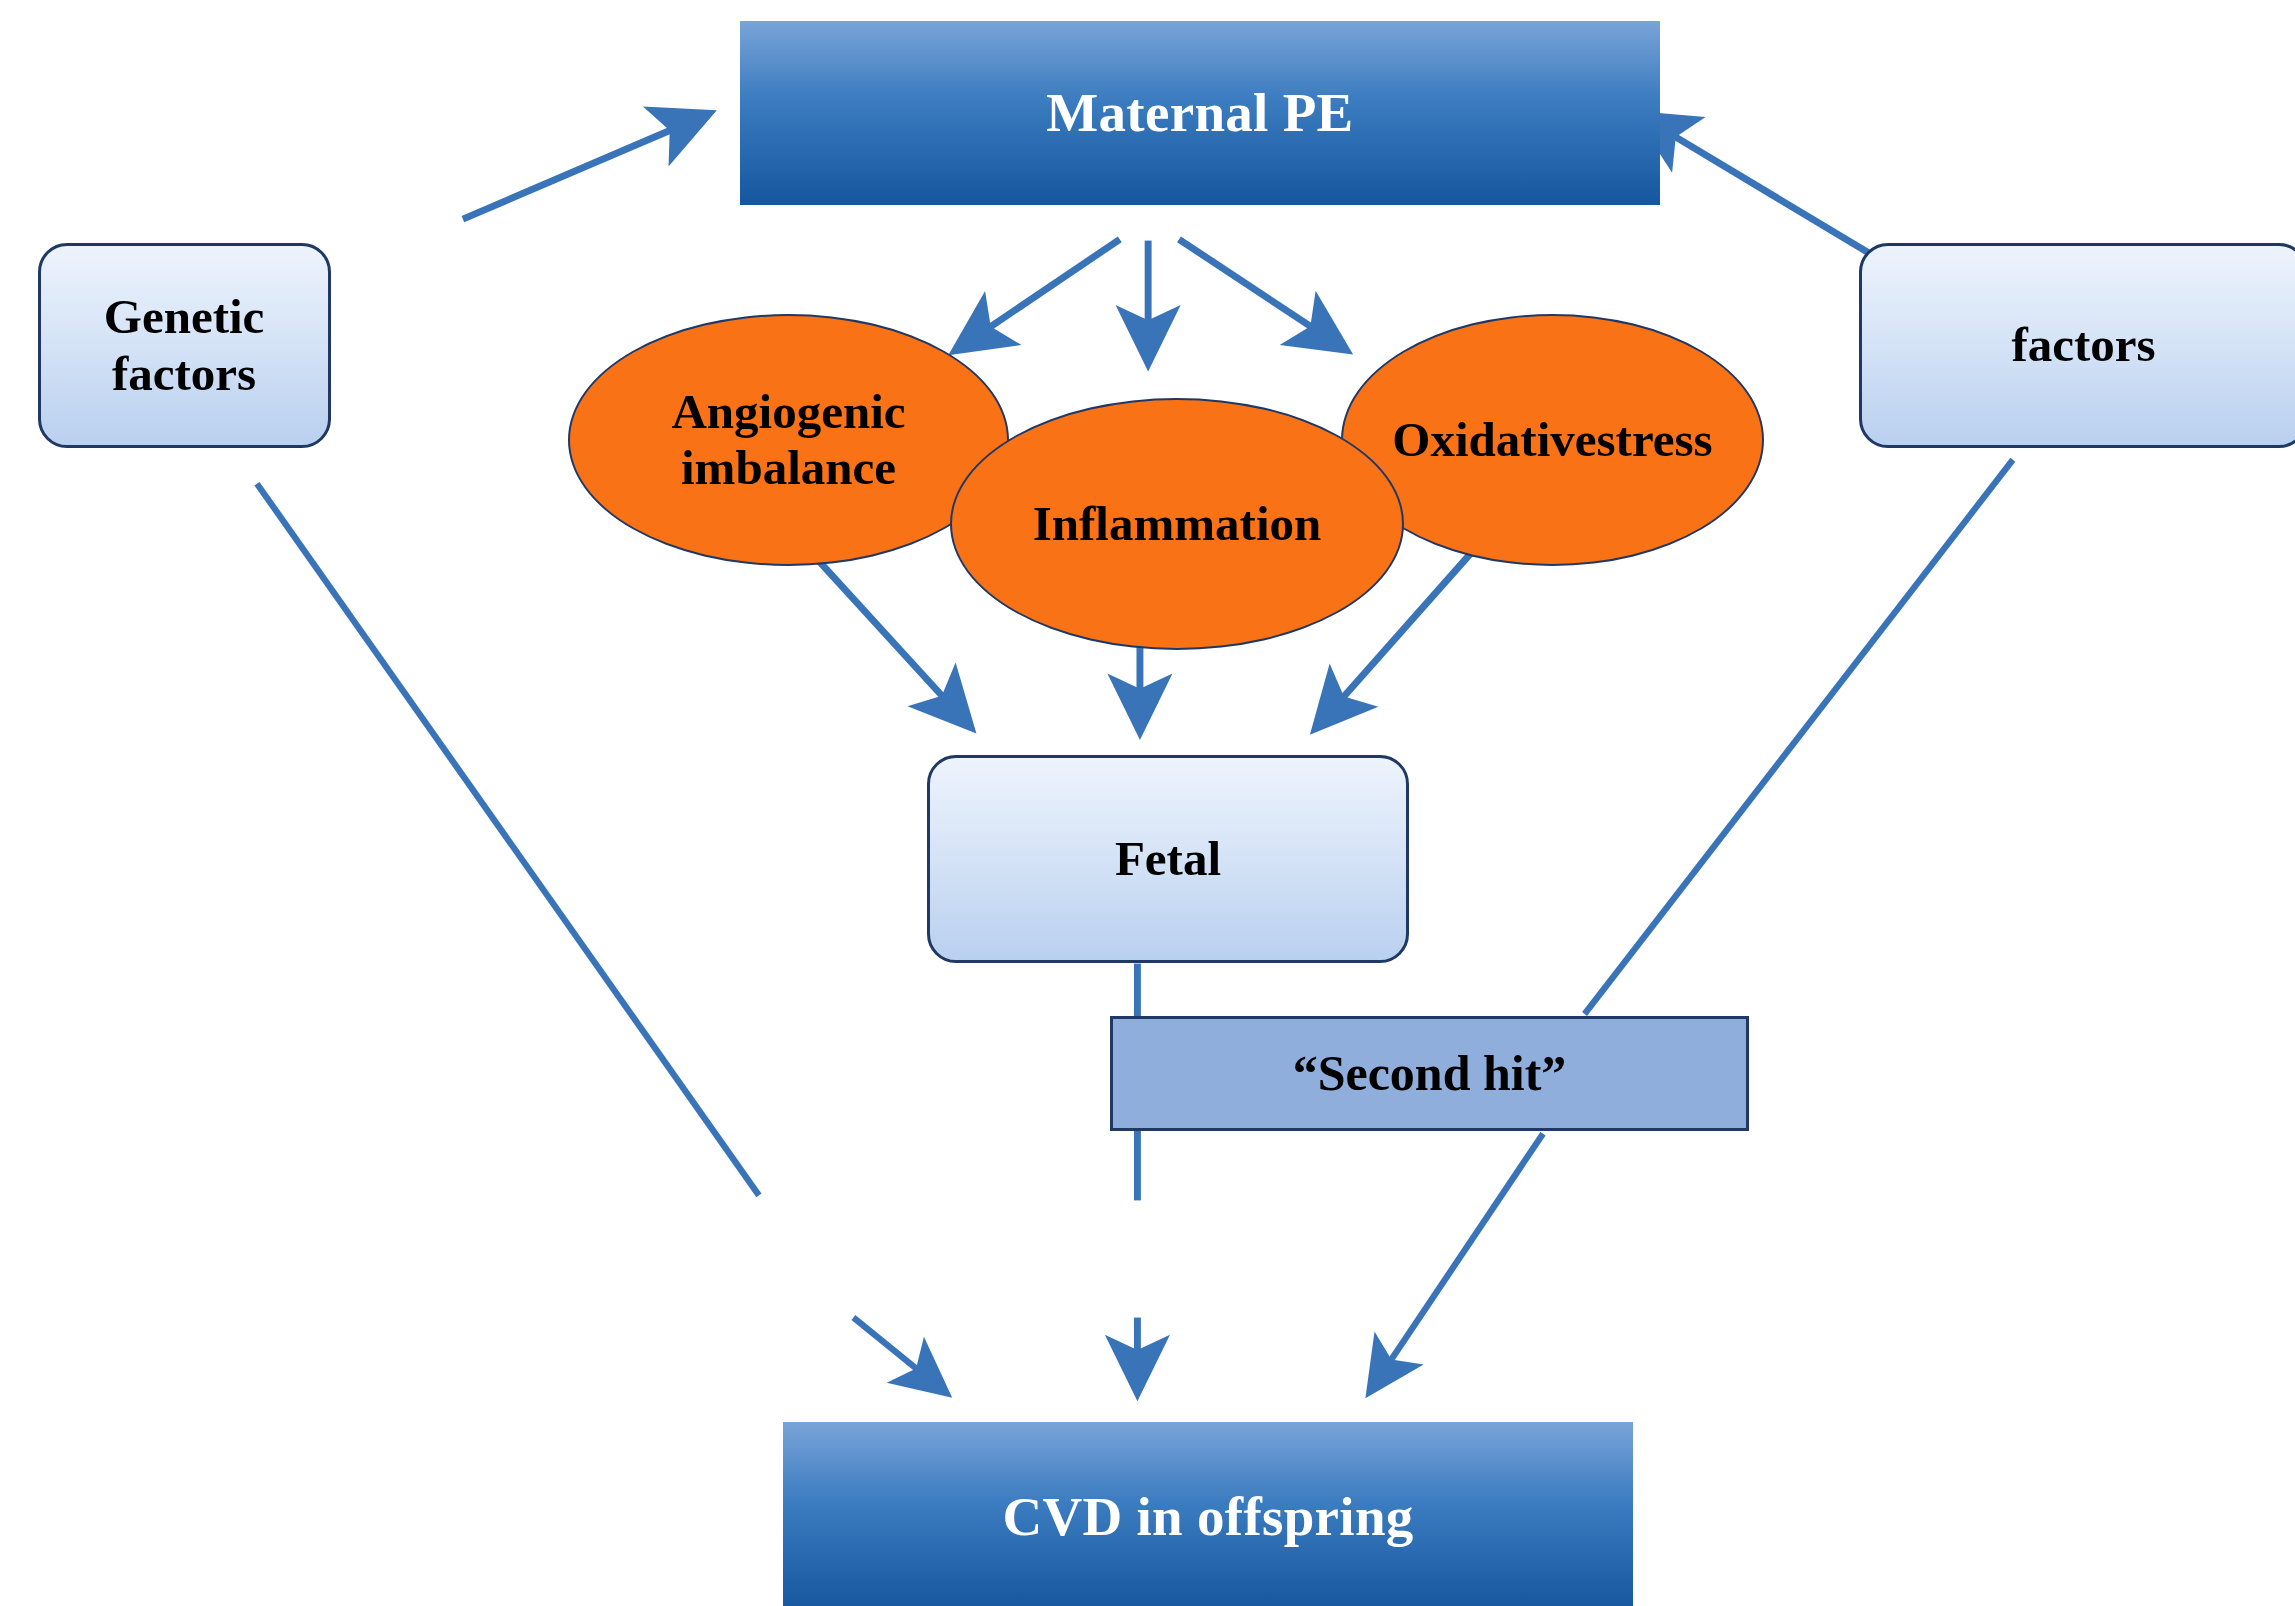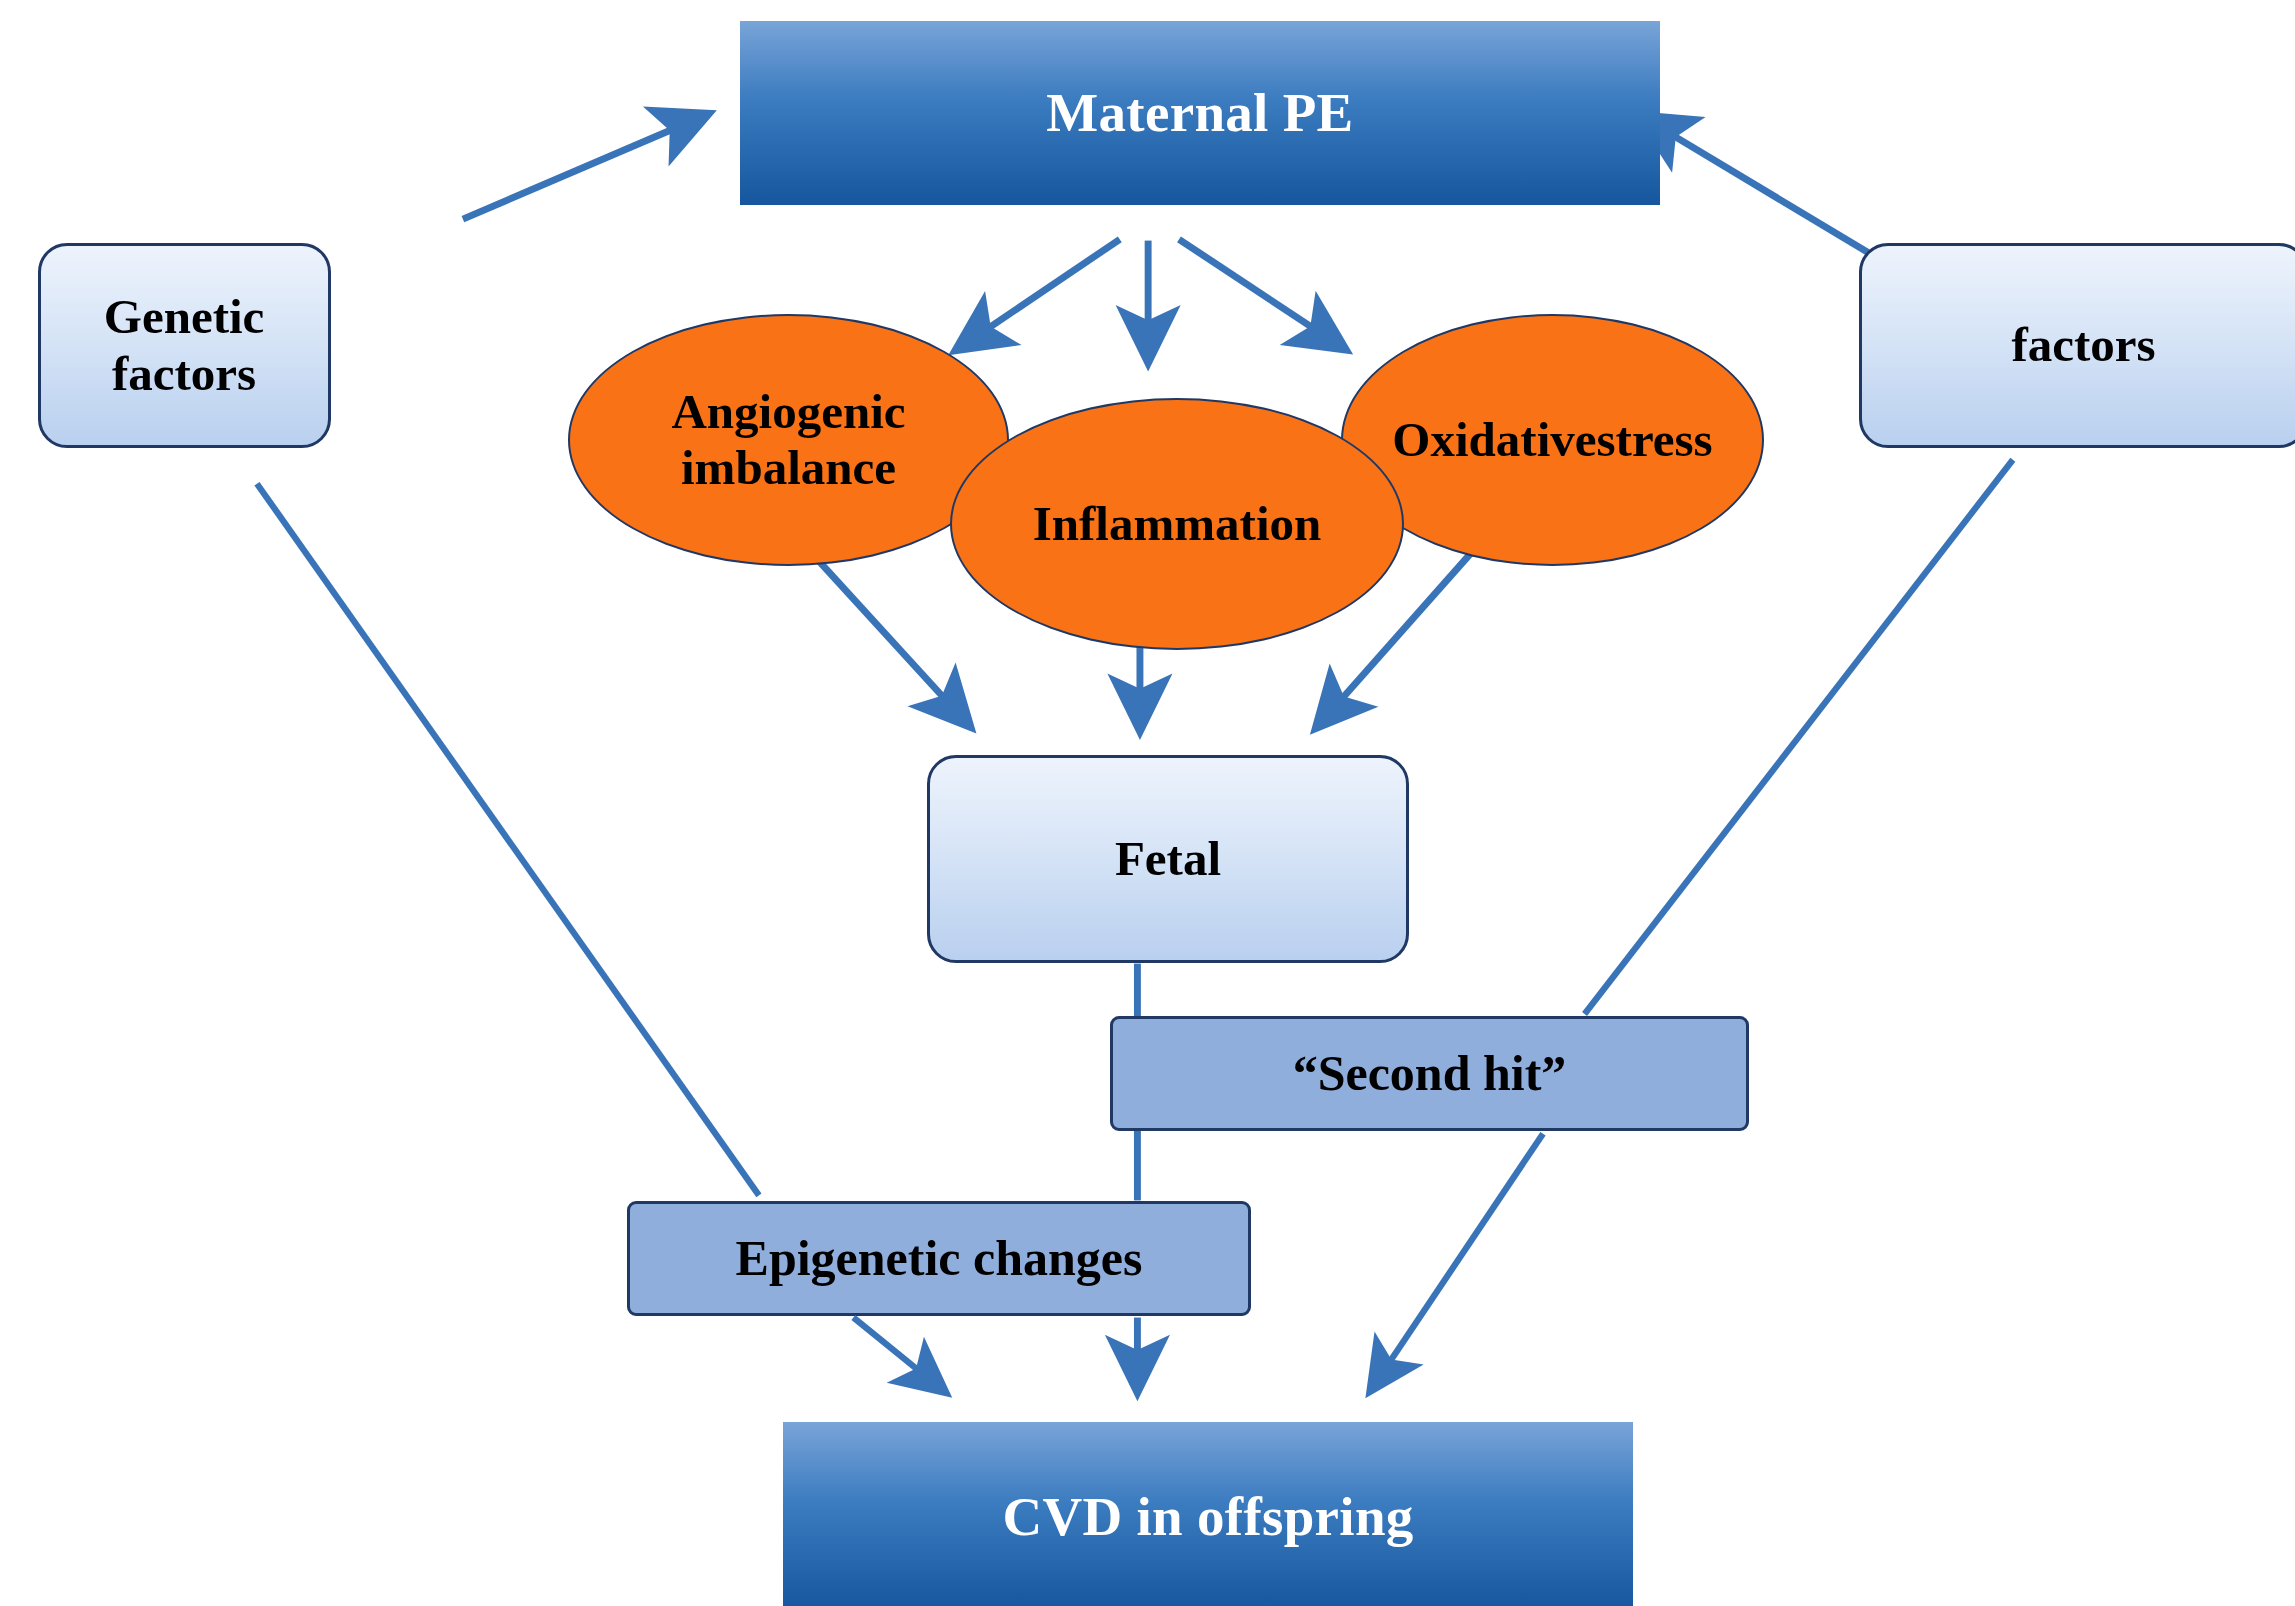--- a/index.html
+++ b/index.html
@@ -36,21 +36,21 @@
     border:3.1px solid #203864;
     border-radius:29px;
     color:#000000;
     font-size:49px;
   }
 
   
   .midbox{
     background:#8FAEDC;
     border:3.1px solid #1F3864;
-    border-radius:9px;
+    border-radius:0;
     color:#000000;
     font-size:50px;
   }
 
   
   .ellipse{
     background:#f97316;
     border:2.5px solid #203864;
     border-radius:50%;
     color:#000000;
@@ -133,23 +133,20 @@
   </div>
 
   <div class="node lightbox" style="left:902px;top:755px;width:482px;height:208px;flex-direction:row;">
     <span>Fetal</span>
   </div>
 
   <div class="node midbox" style="left:1085px;top:1016px;width:639px;height:115px;">
     <span>“Second hit”</span>
   </div>
 
-  <div class="node midbox" style="left:602px;top:1201px;width:624px;height:115px;">
-    <span>Epigenetic changes</span>
-  </div>
 
   <div class="node banner" style="left:758px;top:1422px;width:850px;height:189px;">
     <span>CVD in offspring</span>
   </div>
 
   <svg class="links over" viewBox="0 0 3644 2550">
     <defs>
       <marker id="ah2" markerWidth="11" markerHeight="11" refX="8.2" refY="5.5" orient="auto" markerUnits="strokeWidth">
         <path d="M0.4,0.8 L10,5.5 L0.4,10.2 L2.6,5.5 Z" fill="#3A74B8"></path>
       </marker>

